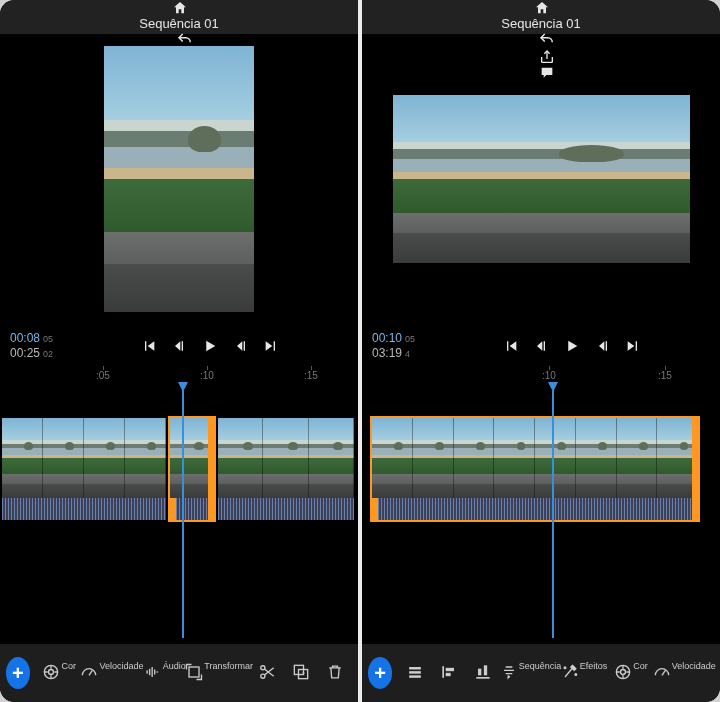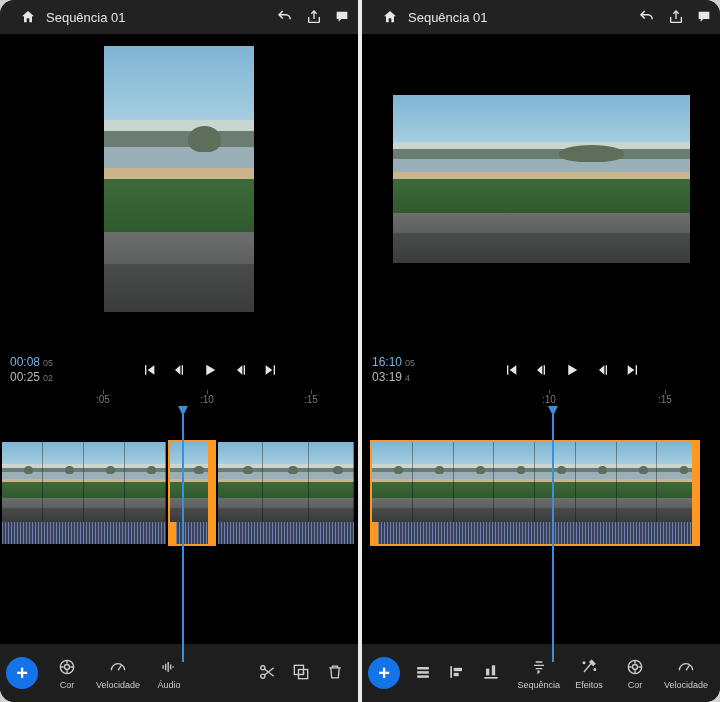--- a/index.html
+++ b/index.html
@@ -26,20 +26,21 @@
 
   
   .topbar {
     height: 34px;
     background: #222222;
     display: flex;
     align-items: center;
     padding: 0 8px;
     color: #e6e6e6;
     font-size: 13px;
+    flex-direction: column;
   }
   .topbar .home { margin-right: 10px; }
   .topbar .title { flex: 1; font-weight: 400; color: #e6e6e6; font-size:13px;}
   .topbar .icon-btn { margin-left: 12px; cursor: pointer; }
 
   
   .preview-wrap {
     height: 290px;
     display:flex;
     align-items:center;
@@ -75,21 +76,20 @@
     background:#5f6e5a;
     border-radius:50% 50% 40% 40%;
   }
 
   
   .transport-row {
     display:flex;
     align-items:center;
     padding: 4px 10px 2px 10px;
     height: 42px;
-    margin-top: 24px;
   }
   .timecodes {
     color:#b8b8b8;
     font-size:12px;
     line-height:14px;
     width: 62px;
   }
   .timecodes .cur { color:#76b6e8; }
   .timecodes .sub { color:#777; font-size:9px; margin-left:3px;}
   .transport {
@@ -180,21 +180,21 @@
   }
   .plus-btn {
     width:32px;height:32px;border-radius:50%;
     background:#1473e6;
     display:flex;align-items:center;justify-content:center;
     color:#fff;font-size:20px;font-weight:bold;
     margin-right:6px;
     cursor:pointer;
   }
   .tool {
-    display:flex;flex-direction:column;align-items:center;justify-content:center;
+    display:flex;justify-content:center;
     color:#ccc;font-size:9px;
     padding: 0 6px;
     min-width:46px;
     cursor:pointer;
   }
   .tool.nolabel { min-width:34px; padding:0 4px;}
   .tool .ic { height:22px; display:flex;align-items:center;justify-content:center; margin-bottom:2px;}
   .tool .lbl { white-space:nowrap; }
   .spacer{ flex:1; }
 
@@ -329,20 +329,29 @@
       <span class="lbl">Velocidade</span>
     </div>
     <div class="tool">
       <div class="ic">
           <svg width="20" height="20" viewBox="0 0 24 24" fill="none" stroke="#ccc" stroke-width="1.6">
             <path d="M5 10v4M8 8v8M11 6v12M14 9v6M17 11v2"></path>
           </svg>
         </div>
       <span class="lbl">Áudio</span>
     </div>
+    <div class="tool">
+      <div class="ic">
+          <svg width="20" height="20" viewBox="0 0 24 24" fill="none" stroke="#ccc" stroke-width="1.6">
+            <rect x="6" y="6" width="12" height="12"></rect>
+            <path d="M3 9V3h6M21 15v6h-6"></path>
+          </svg>
+        </div>
+      <span class="lbl">Transformar</span>
+    </div>
     <div class="spacer"></div>
     <div class="tool nolabel">
       <div class="ic">
           <svg width="20" height="20" viewBox="0 0 24 24" fill="none" stroke="#ccc" stroke-width="1.6">
             <circle cx="7" cy="7" r="2.5"></circle>
             <circle cx="7" cy="17" r="2.5"></circle>
             <path d="M9 8.5L20 17M9 15.5L20 7"></path>
           </svg>
         </div>
     </div>
@@ -397,21 +406,21 @@
   </div>
 
   <div class="preview-wrap">
     <div class="preview landscape">
       <div class="scene"></div>
     </div>
   </div>
 
   <div class="transport-row">
     <div class="timecodes">
-      <div><span class="cur">16:10</span><span class="sub">05</span></div>
+      <div><span class="cur">00:10</span><span class="sub">05</span></div>
       <div><span>03:19</span><span class="sub">4</span></div>
     </div>
     <div class="transport">
       <span class="t-icon">
           <svg width="16" height="16" viewBox="0 0 24 24" fill="#e6e6e6">
             <path d="M6 5h2v14H6zM20 5v14l-10-7z"></path>
           </svg>
         </span>
       <span class="t-icon">
           <svg width="16" height="16" viewBox="0 0 24 24" fill="#e6e6e6">

